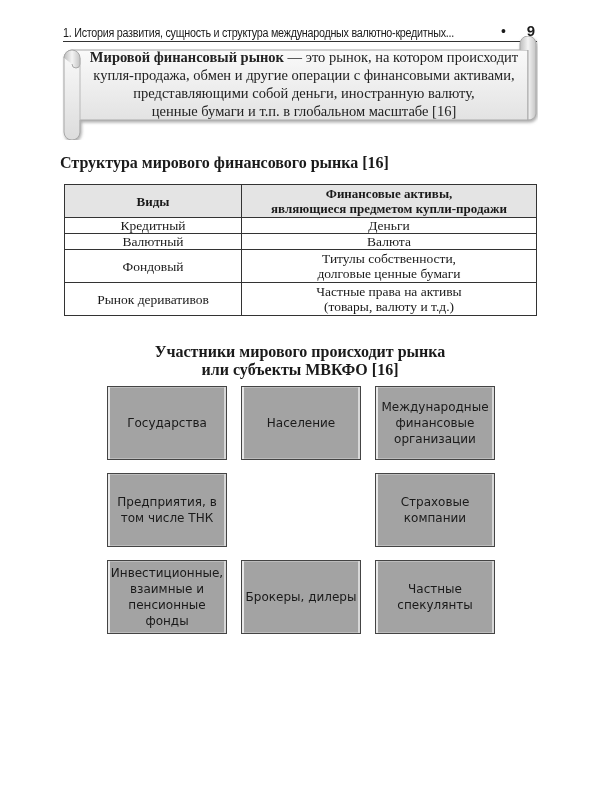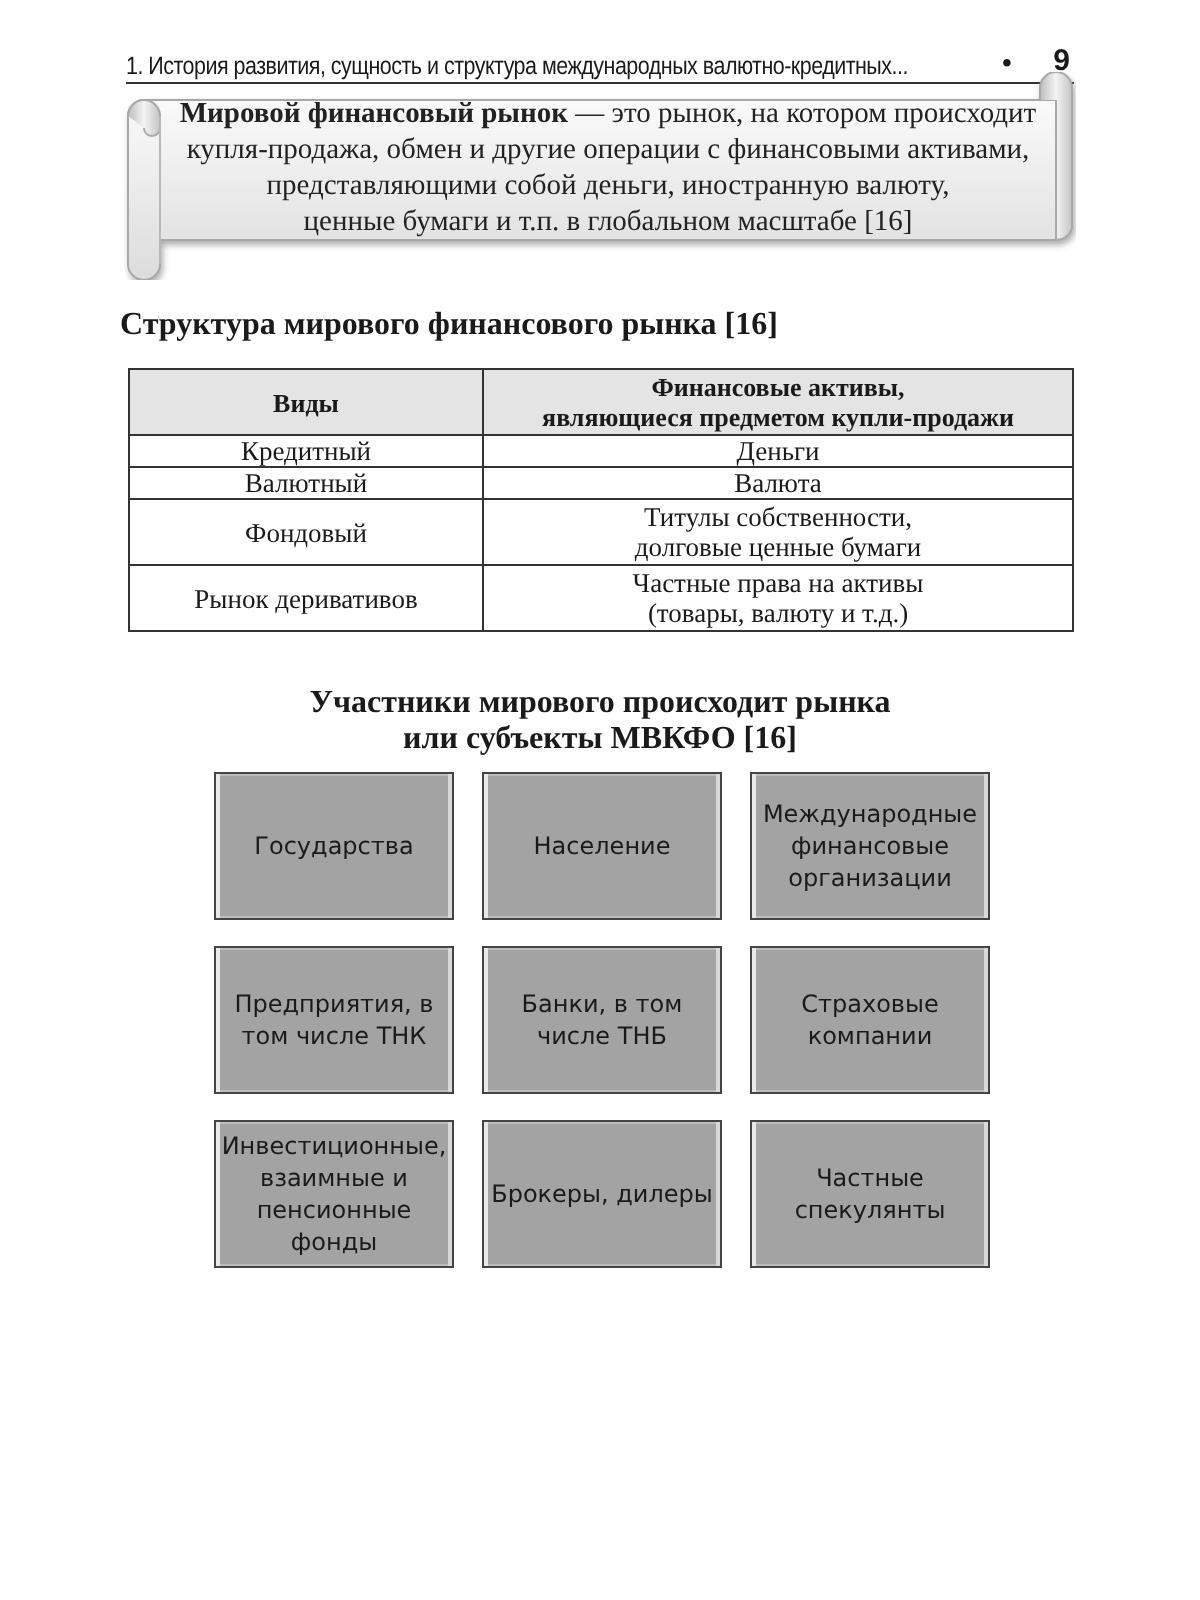--- a/index.html
+++ b/index.html
@@ -162,24 +162,20 @@
     </div>
   <div class="box" style="left:268px;top:0">
       <span>Международные
 финансовые
 организации</span>
     </div>
   <div class="box" style="left:0;top:87px">
       <span>Предприятия, в
 том числе ТНК</span>
     </div>
-  <div class="box" style="left:134px;top:87px">
-      <span>Банки, в том
-числе ТНБ</span>
-    </div>
   <div class="box" style="left:268px;top:87px">
       <span>Страховые
 компании</span>
     </div>
   <div class="box" style="left:0;top:174px">
       <span>Инвестиционные,
 взаимные и
 пенсионные
 фонды</span>
     </div>

